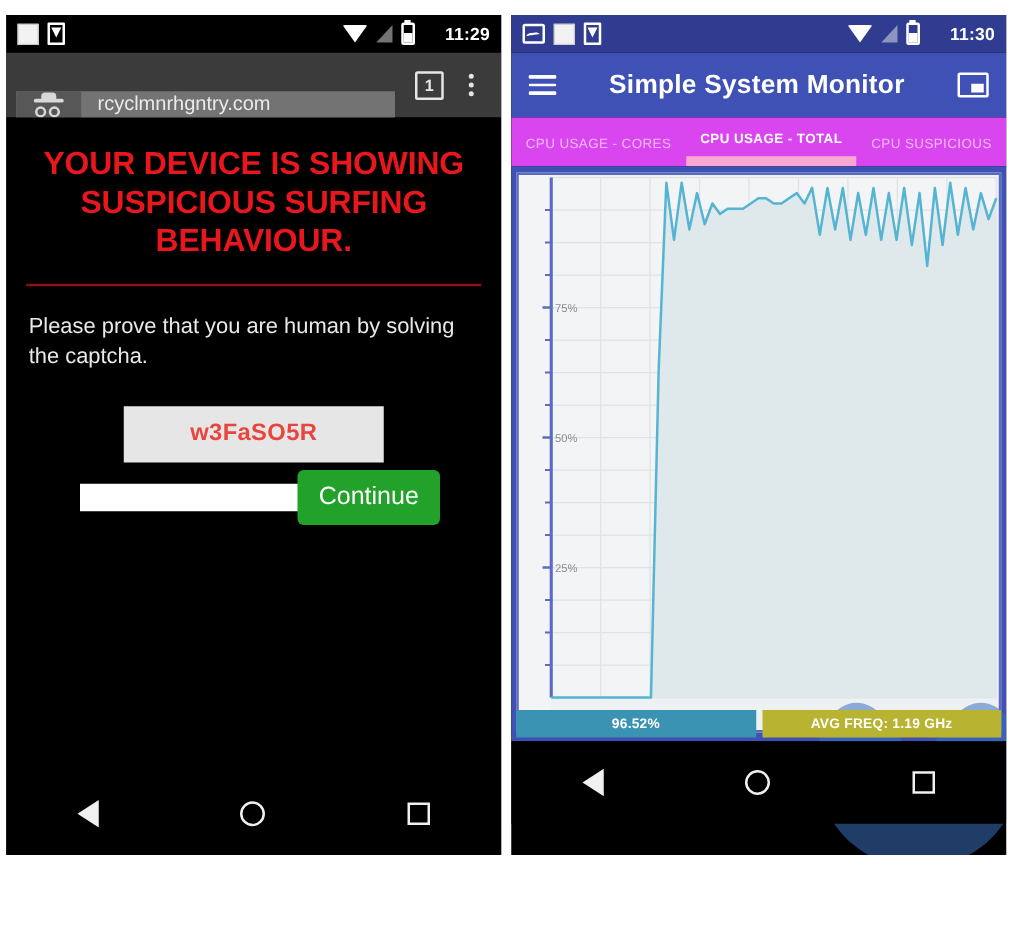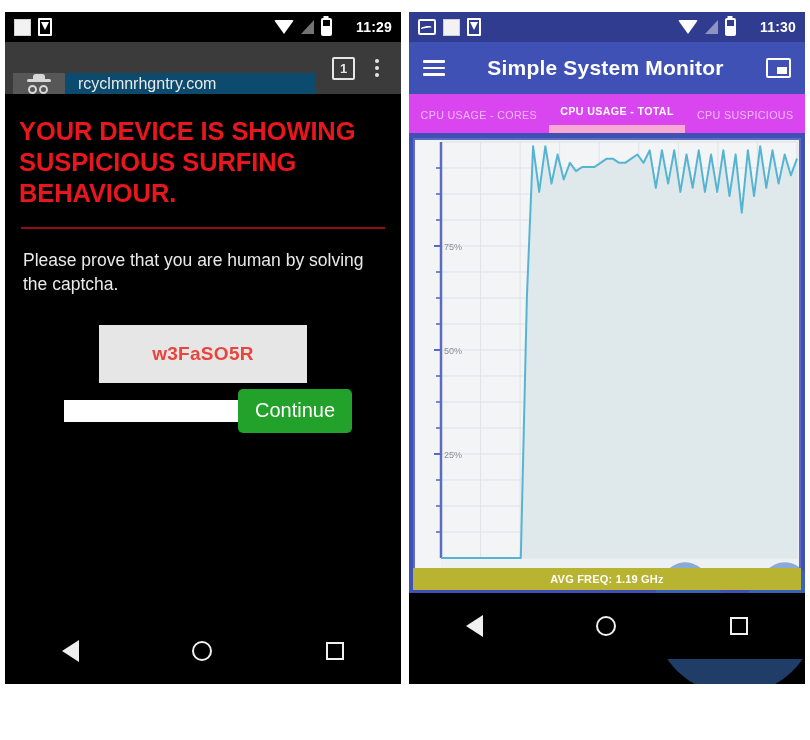--- a/index.html
+++ b/index.html
@@ -134,21 +134,21 @@
     height: 52px;
     background: #3b3b3b;
     display: flex;
     align-items: center;
     padding: 0 8px;
     box-sizing: border-box;
   }
   .url-pill {
     flex: 1 1 auto;
     height: 23px;
-    background: #0c4a6e;
+    background: #737373;
     display: flex;
     align-items: center;
     overflow: hidden;
     margin-top: 32px;
   }
   .incognito-box {
     width: 52px; height: 38px;
     background: #575757;
     display: flex;
     align-items: center;
@@ -213,42 +213,42 @@
     height: 524px;
     background: #000000;
     padding: 22px 14px 0 14px;
     box-sizing: border-box;
     position: relative;
   }
   .warn-head {
     color: #e8161d;
     font-size: 25.5px;
     font-weight: bold;
-    text-align: left;
+    text-align: center;
     line-height: 1.22;
     letter-spacing: -0.1px;
     margin: 0 0 4px 0;
   }
   .hrule {
     border: none;
     border-top: 2px solid #8f1114;
     margin: 18px 2px 20px 2px;
   }
   .para {
     color: #e9e9e9;
     font-size: 17.5px;
     line-height: 1.36;
     margin: 0 0 20px 0;
     padding: 0 4px;
   }
   .para.second { margin-bottom: 0; }
 
   .captcha-box {
     width: 208px;
-    height: 58px;
+    height: 45px;
     background: #e6e6e6;
     margin: 28px auto 0 auto;
     display: flex;
     align-items: center;
     justify-content: center;
   }
   .captcha-text {
     color: #e8453c;
     font-size: 19px;
     font-weight: 600;
@@ -598,20 +598,21 @@
             <path d="M 26.00 418.00 L 32.14 418.00 L 38.28 418.00 L 44.41 418.00 L 50.55 418.00 L 56.69 418.00 L 62.83 418.00 L 68.97 418.00 L 75.10 418.00 L 81.24 418.00 L 87.38 418.00 L 93.52 418.00 L 99.66 418.00 L 105.79 418.00 L 111.93 155.92 L 118.07 6.16 L 124.21 51.92 L 130.34 6.16 L 136.48 43.60 L 142.62 14.48 L 148.76 39.44 L 154.90 22.80 L 161.03 31.12 L 167.17 26.96 L 173.31 26.96 L 179.45 26.96 L 185.59 22.80 L 191.72 18.64 L 197.86 18.64 L 204.00 22.80 L 210.14 22.80 L 216.28 18.64 L 222.41 14.48 L 228.55 22.80 L 234.69 10.32 L 240.83 47.76 L 246.97 10.32 L 253.10 43.60 L 259.24 10.32 L 265.38 51.92 L 271.52 14.48 L 277.66 47.76 L 283.79 10.32 L 289.93 51.92 L 296.07 14.48 L 302.21 51.92 L 308.34 10.32 L 314.48 56.08 L 320.62 14.48 L 326.76 72.72 L 332.90 10.32 L 339.03 56.08 L 345.17 6.16 L 351.31 47.76 L 357.45 10.32 L 363.59 43.60 L 369.72 14.48 L 375.86 35.28 L 382.00 18.64" fill="none" stroke="#56b4d3" stroke-width="2" stroke-linejoin="round"></path>
           </svg>
       </div>
 
       <svg class="watermark" viewBox="0 0 100 100">
         <path d="M50 96 C22 96 4 74 4 50 C4 34 12 22 22 22 C32 22 40 34 50 52
                  C60 34 68 22 78 22 C88 22 96 34 96 50 C96 74 78 96 50 96 Z" fill="#3a6fbe" opacity="0.55"></path>
       </svg>
 
       <div class="bars-row">
+        <div class="stat-bar bar-cpu">96.52%</div>
         <div class="stat-bar bar-freq">AVG FREQ: 1.19 GHz</div>
       </div>
     </div>
 
     <div class="navbar">
       <span class="nav-back"></span>
       <span class="nav-home"></span>
       <span class="nav-recent"></span>
     </div>
   </div>

